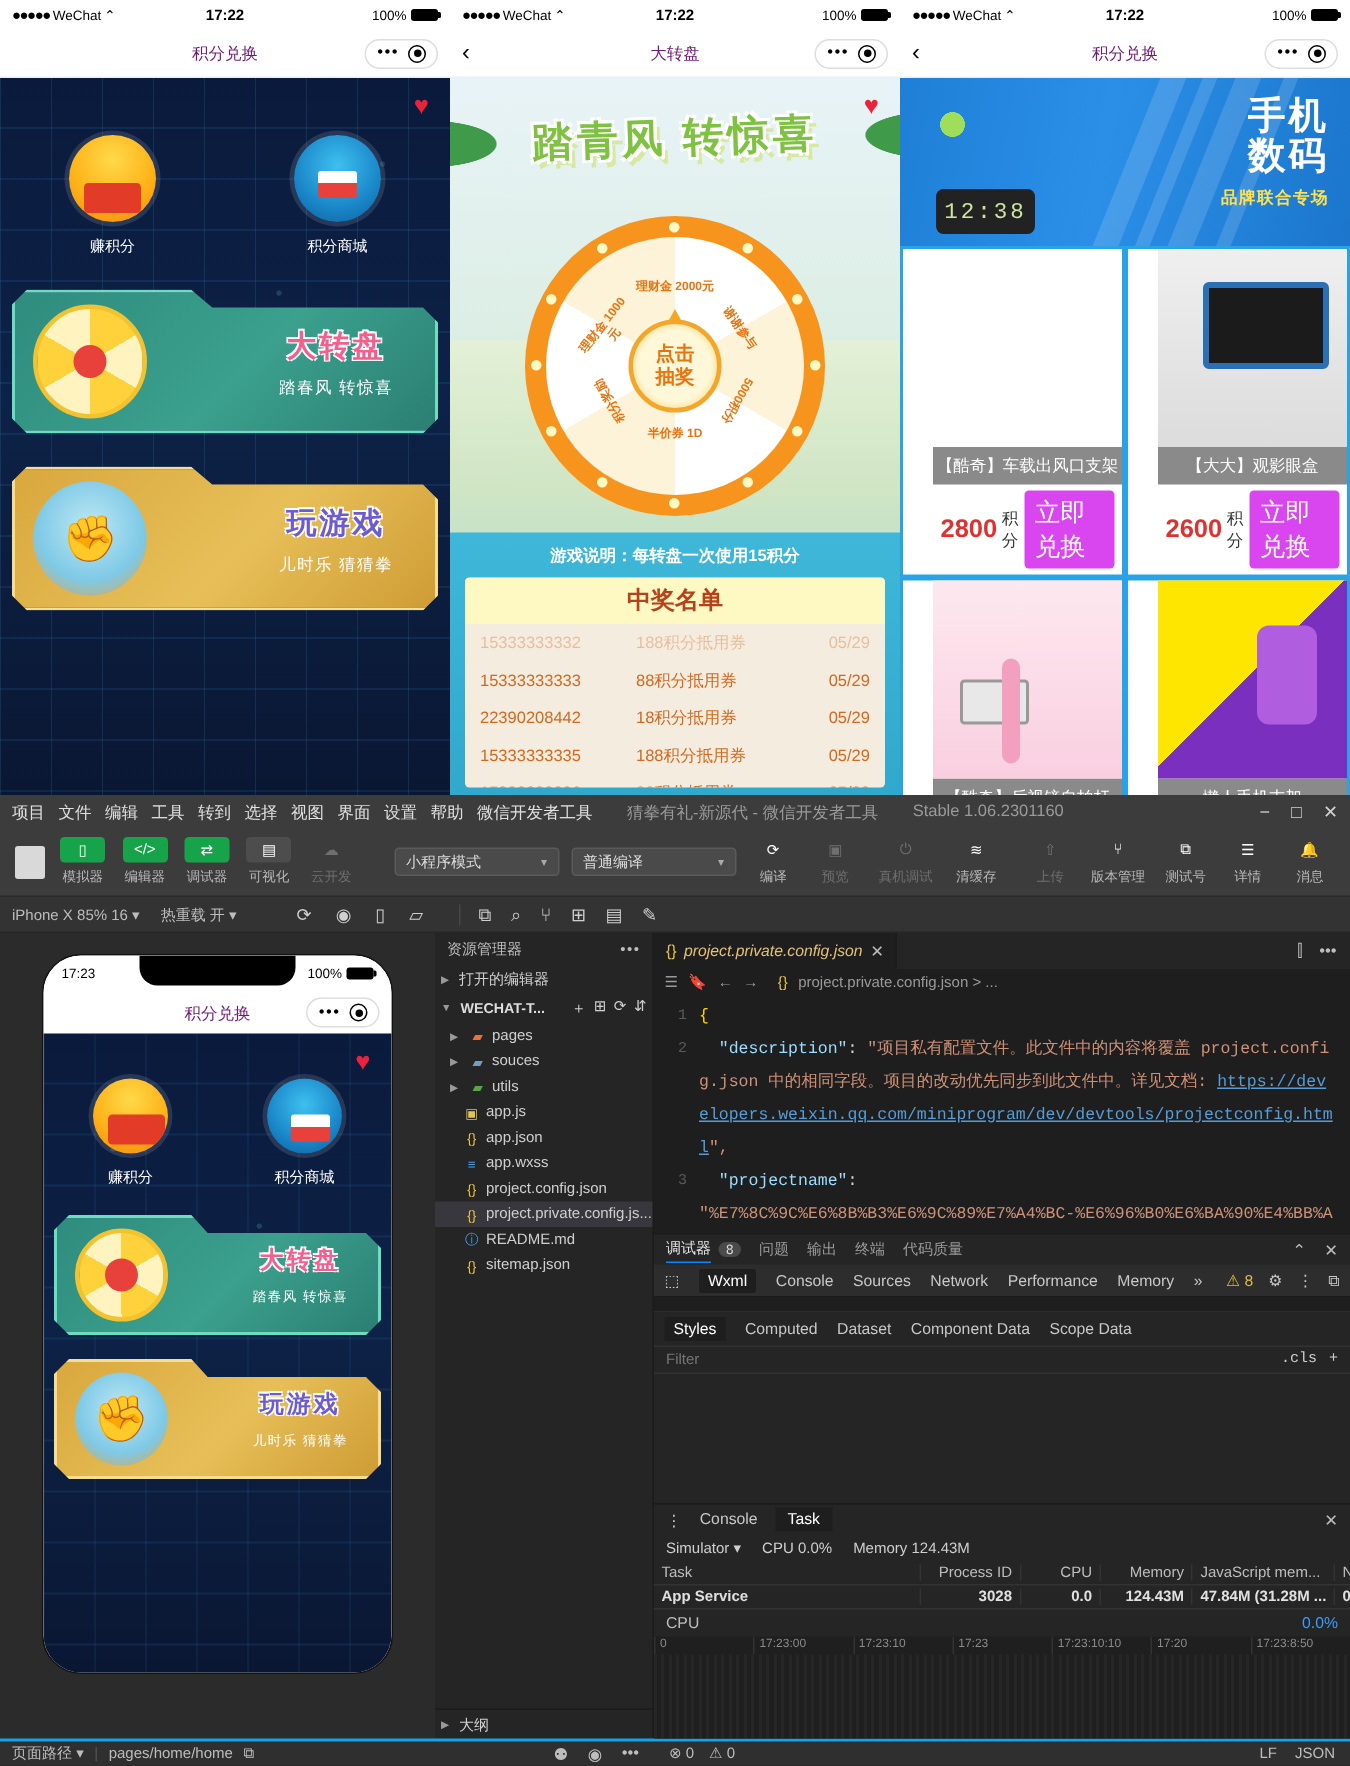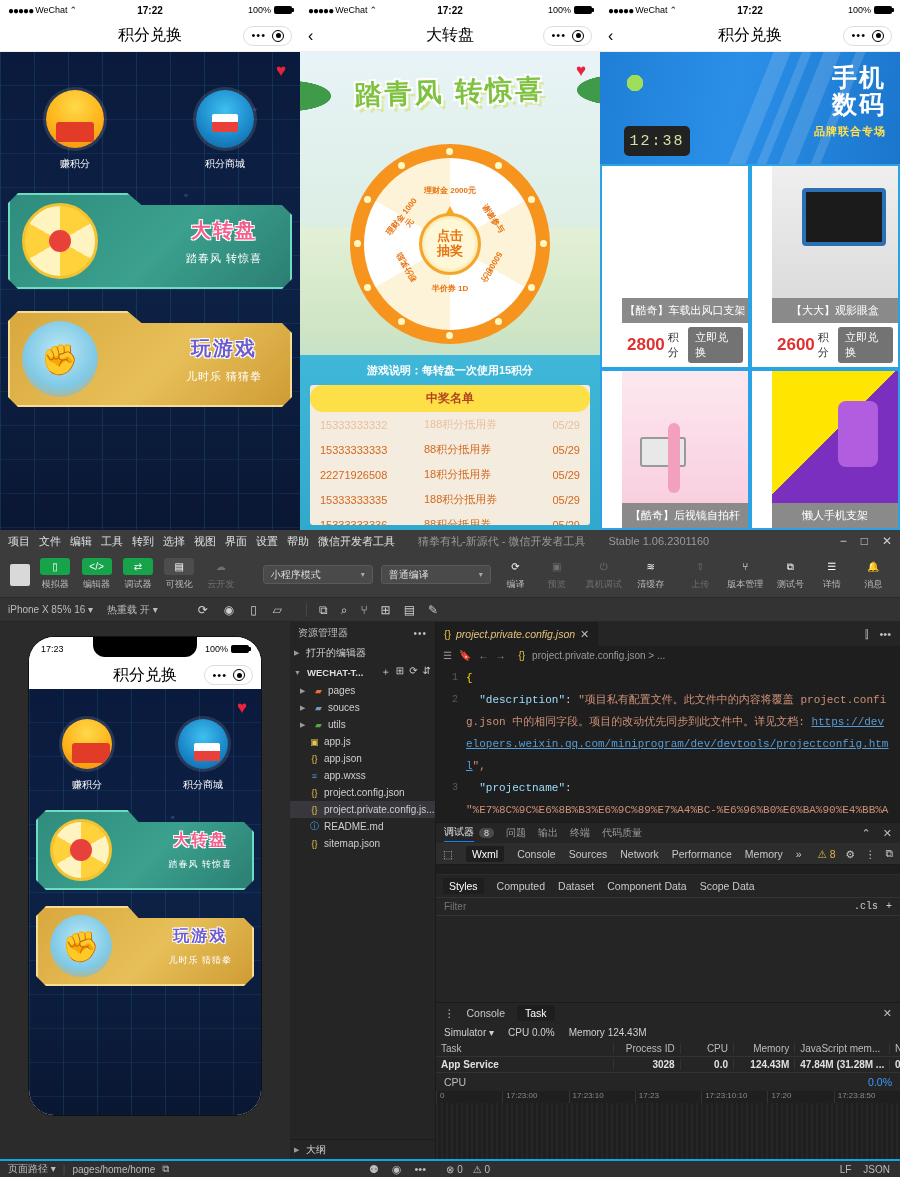--- a/index.html
+++ b/index.html
@@ -23,21 +23,21 @@
   .sb-time { position:absolute; left:0; right:0; text-align:center; font-size:10px; font-weight:bold;}
   .sb-right { margin-left: auto; display: flex; align-items: center; gap: 3px; z-index:2;}
   .battery { width: 18px; height: 8px; background:#000; border-radius:2px; position:relative;}
   .battery:after{content:"";position:absolute;right:-2px;top:2px;width:2px;height:4px;background:#000;border-radius:0 1px 1px 0;}
 
   .navbar {
     height: 32px; background: #fff; display: flex; align-items: center;
     padding: 0 8px; position: relative; border-bottom:1px solid #eee;
   }
   .nav-back { font-size: 16px; color:#000; width:20px; }
-  .nav-title { position:absolute; left:0; right:0; text-align:center; font-size:16px; color:#000000;}
+  .nav-title { position:absolute; left:0; right:0; text-align:center; font-size:11px; color:#701a75;}
   .nav-caps {
     margin-left:auto; z-index:2; display:flex; align-items:center; gap:6px;
     border:1px solid #ddd; border-radius:11px; height:20px; padding:0 7px; background:#fff;
   }
   .nav-caps .dots{font-size:11px;letter-spacing:1px;line-height:1;color:#000;}
   .nav-caps .target{width:12px;height:12px;border:1.5px solid #000;border-radius:50%;position:relative;}
   .nav-caps .target:after{content:"";position:absolute;left:2.5px;top:2.5px;width:5px;height:5px;background:#000;border-radius:50%;}
 
   
   .p1-body { height: 478px; background: linear-gradient(180deg,#0a1a3c 0%,#0d2247 45%,#0a1733 100%); position: relative; }
@@ -108,22 +108,22 @@
                  border-left:13px solid transparent;border-right:13px solid transparent;
                  border-bottom:24px solid #f7a623; margin-top:-14px; z-index:2;}
   .prize { position:absolute; font-size:8px; color:#e8730f; font-weight:bold; text-align:center; line-height:1.25;}
   .p2-town { position:absolute; left:0;right:0;bottom:70px;height:80px;
              background: linear-gradient(180deg, rgba(245,230,190,.0) 0%, #f0e0b8 40%, #e4d2a4 100%);}
   .p2-road { position:absolute; left:0;right:0;bottom:62px;height:14px;background:#c9b98e;}
   .p2-info { position:absolute; left:0;right:0;bottom:0; height:175px;
              background: linear-gradient(180deg,#3fb7d8 0%,#31a9cd 100%); padding:8px 10px 0; z-index:6;}
   .p2-rule { font-size:11px; color:#fff; font-weight:bold; text-align:center; margin-bottom:7px;}
   .p2-list { background:#f5ece0; border-radius:3px; overflow:hidden; height:140px;}
-  .p2-list-head { background:#fde047; color:#b3431c; font-size:12px; font-weight:bold;
-                  text-align:center; padding:5px 0;border-radius:13px;}
+  .p2-list-head { background:#fef9c3; color:#b3431c; font-size:16px; font-weight:bold;
+                  text-align:center; padding:5px 0;}
   .p2-row { display:flex; font-size:11px; color:#d2691e; padding:5px 10px; align-items:center;}
   .p2-row.faded { opacity:.35; }
   .p2-c1{width:40%;} .p2-c2{width:42%;} .p2-c3{width:18%;text-align:right;}
 
   
   .p3-body{ height:478px; background:#2aa3e6; position:relative; overflow:hidden;}
   .p3-banner{ height:112px; background:linear-gradient(100deg,#1f7fd6 0%,#2b8fe8 45%,#1b76cc 100%);
               position:relative; overflow:hidden;}
   .p3-banner .stripe{position:absolute;top:-20px;width:16px;height:160px;background:rgba(255,255,255,.14);transform:rotate(22deg);}
   .p3-bantext{position:absolute;right:14px;top:12px;text-align:right;}
@@ -143,21 +143,21 @@
   .p3-img.d{background:linear-gradient(135deg,#ffe600 0 48%,#7b2fbe 48% 100%);}
   .ph-screen{position:absolute;left:30px;top:22px;width:84px;height:58px;background:#1b1b1b;border-radius:4px;
              border:4px solid #2b6fb5;}
   .ph-stick{position:absolute;left:46px;top:52px;width:12px;height:70px;border-radius:6px;background:#f2a0bd;}
   .ph-holder{position:absolute;right:20px;top:30px;width:40px;height:66px;background:#b15de0;border-radius:8px;}
   .ph-mini{position:absolute;left:18px;top:66px;width:46px;height:30px;background:#e8e8e8;border-radius:3px;border:2px solid #999;}
   .p3-name{background:#8a8a8a;color:#fff;font-size:11px;text-align:center;padding:5px 0;}
   .p3-price{display:flex;align-items:center;padding:4px 5px;}
   .p3-pt{font-size:17px;font-weight:bold;color:#e03131;}
   .p3-unit{font-size:11px;color:#333;margin-left:3px;}
-  .p3-btn{margin-left:auto;background:#737373;color:#fff;font-size:11px;border-radius:3px;padding:3px 7px;}
+  .p3-btn{margin-left:auto;background:#d946ef;color:#fff;font-size:17px;border-radius:3px;padding:3px 7px;}
 
   
   .ide { width:900px; height:647px; background:#2f2f2f; display:flex; flex-direction:column;
          color:#cfcfcf; font-size:11px; }
 
   .menubar{height:22px;display:flex;align-items:center;padding:0 8px;background:#3c3c3c;gap:9px;}
   .menu-item{font-size:11px;color:#e0e0e0;}
   .win-title{margin-left:14px;color:#9a9a9a;font-size:11px;}
   .win-ctrl{margin-left:auto;display:flex;gap:14px;align-items:center;color:#cfcfcf;font-size:12px;}
 
@@ -409,21 +409,21 @@
             <span class="p2-c1">15333333332</span>
             <span class="p2-c2">188积分抵用券</span>
             <span class="p2-c3">05/29</span>
           </div>
           <div class="p2-row">
             <span class="p2-c1">15333333333</span>
             <span class="p2-c2">88积分抵用券</span>
             <span class="p2-c3">05/29</span>
           </div>
           <div class="p2-row">
-            <span class="p2-c1">22271926508</span>
+            <span class="p2-c1">22390208442</span>
             <span class="p2-c2">18积分抵用券</span>
             <span class="p2-c3">05/29</span>
           </div>
           <div class="p2-row">
             <span class="p2-c1">15333333335</span>
             <span class="p2-c2">188积分抵用券</span>
             <span class="p2-c3">05/29</span>
           </div>
           <div class="p2-row">
             <span class="p2-c1">15333333336</span>

